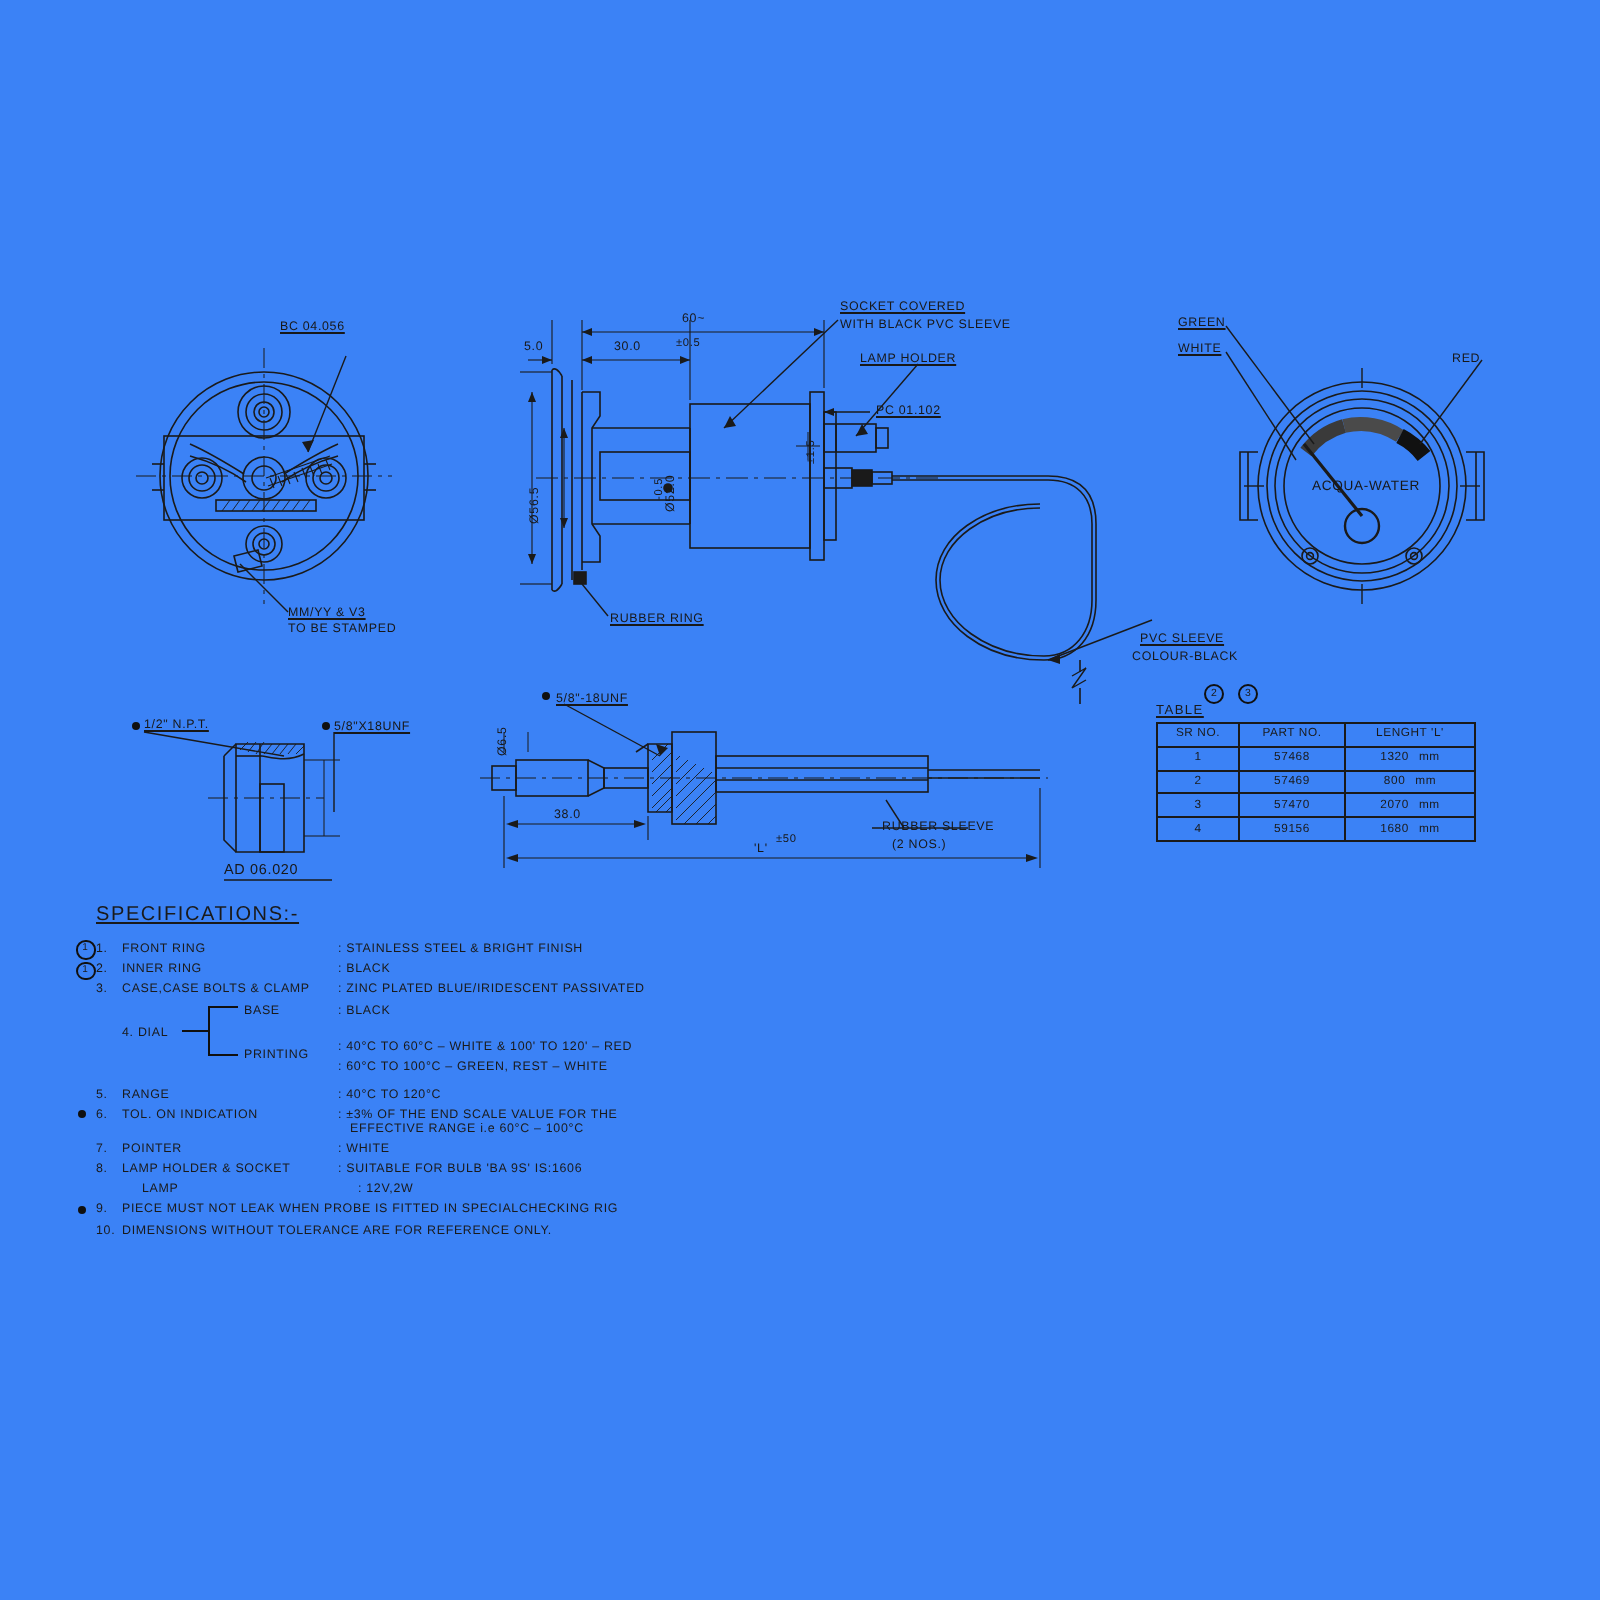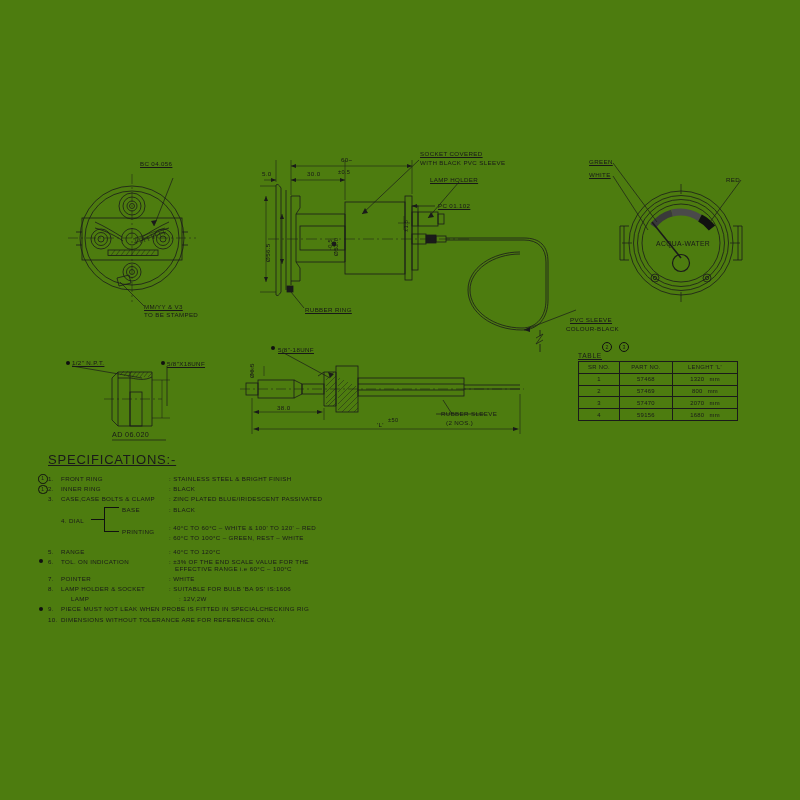--- a/index.html
+++ b/index.html
@@ -4,21 +4,21 @@
 <style>
   html, body {
     margin: 0;
     padding: 0;
     background: #ffffff;
   }
   #sheet {
     position: relative;
     width: 800px;
     height: 800px;
-    background: #4d7c0f;
+    background: #3b82f6;
     font-family: "Liberation Sans", sans-serif;
     color: #1a1a1a;
     overflow: hidden;
   }
   svg { display: block; }
   .lbl {
     position: absolute;
     font-size: 6.2px;
     letter-spacing: 0.35px;
     line-height: 1.45;
@@ -34,21 +34,21 @@
   }
 
   
   #spec {
     position: absolute;
     left: 48px;
     top: 452px;
     width: 420px;
   }
   #spec-title {
-    font-size: 13px;
+    font-size: 10px;
     letter-spacing: 0.8px;
     text-decoration: underline;
     margin-bottom: 8px;
   }
   .spec-row {
     position: relative;
     display: flex;
     font-size: 6.2px;
     letter-spacing: 0.35px;
     margin-bottom: 3.2px;

